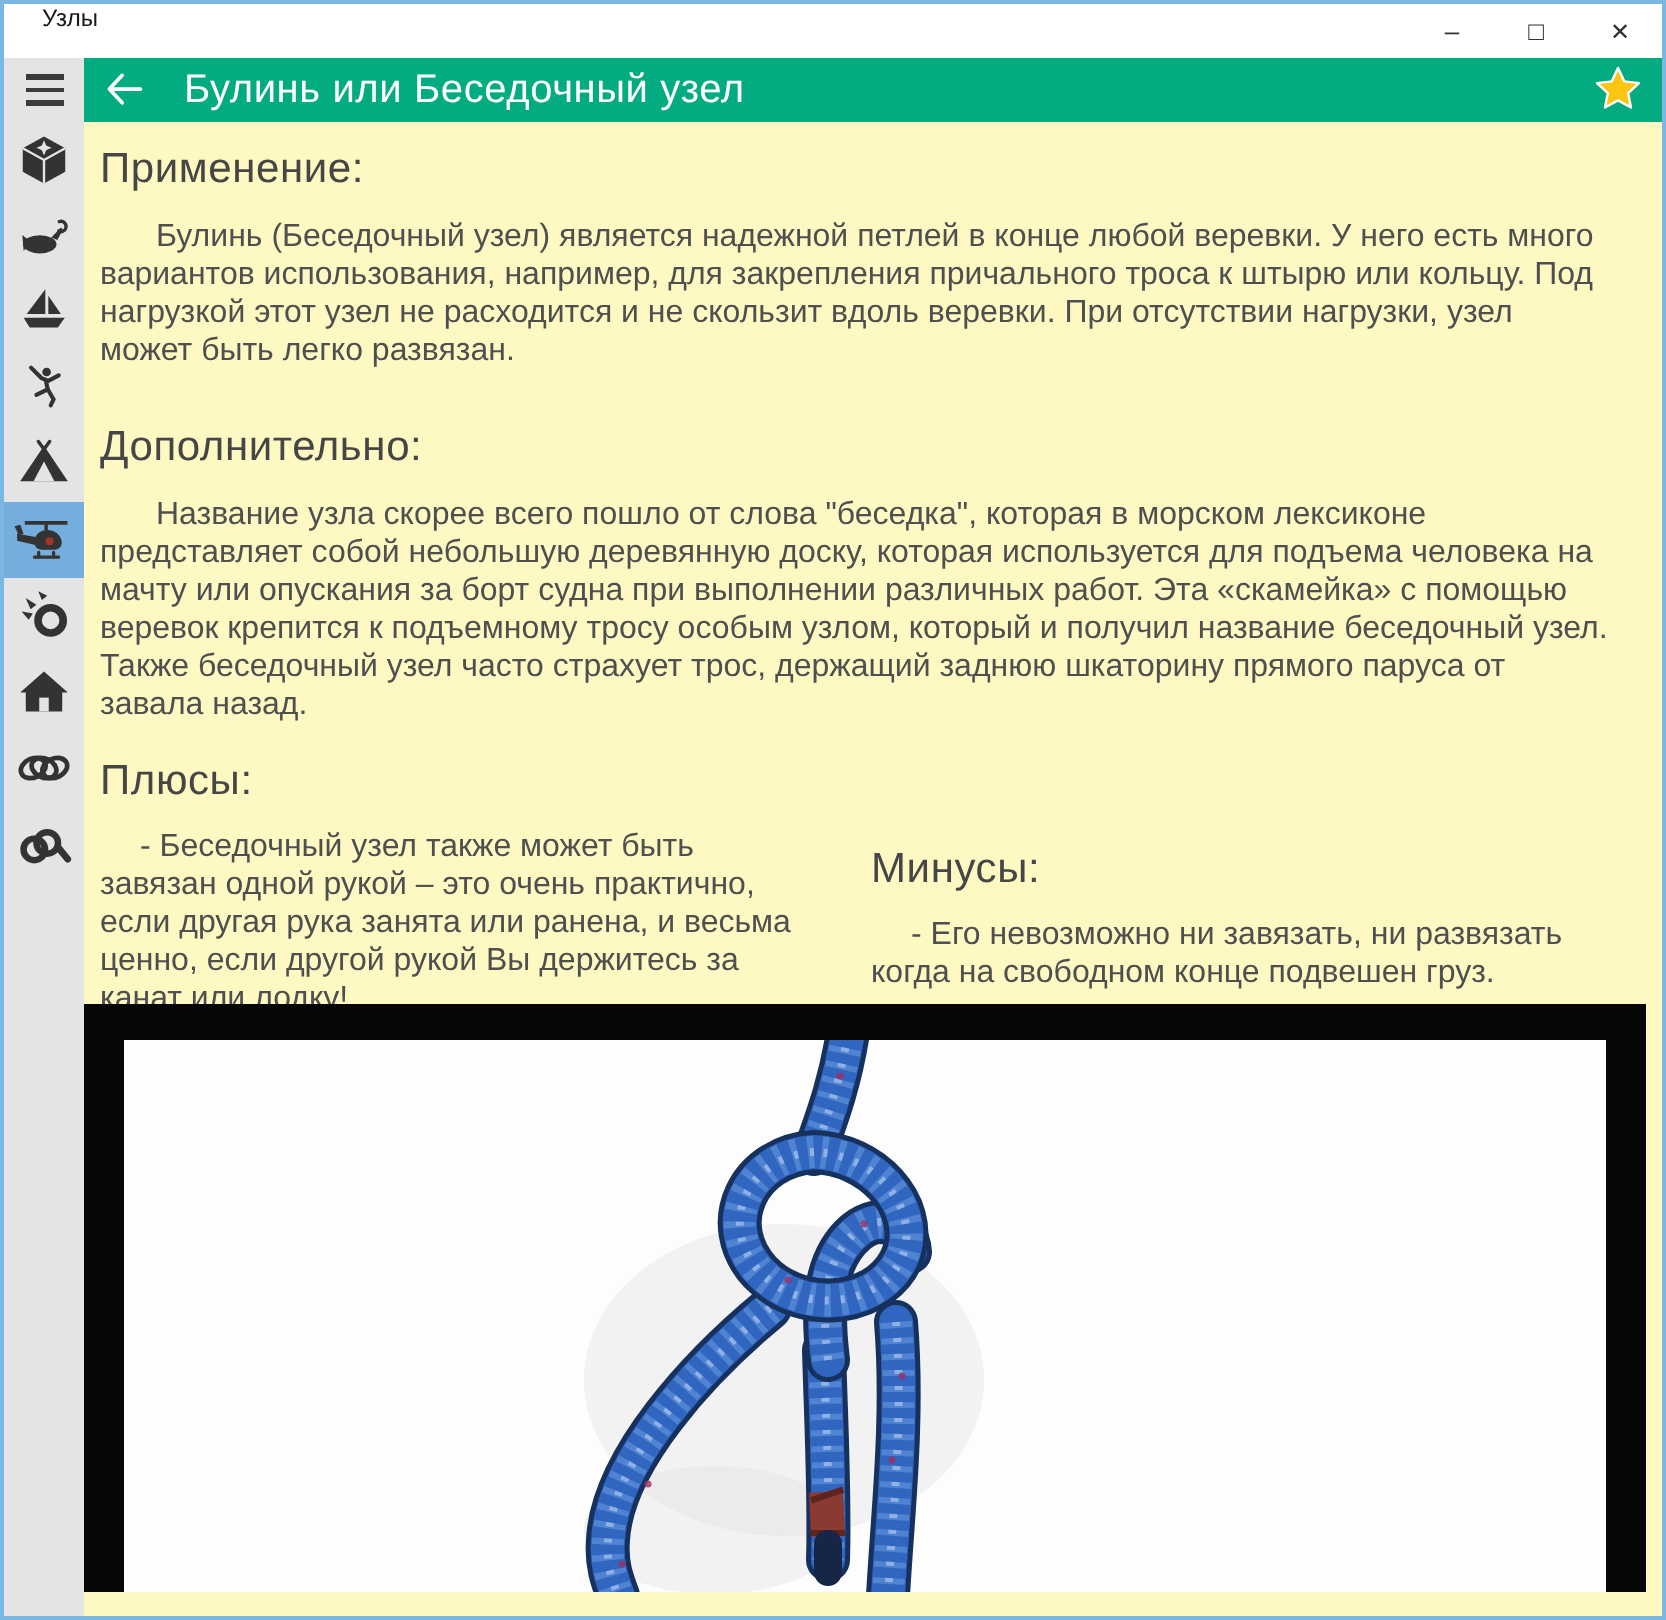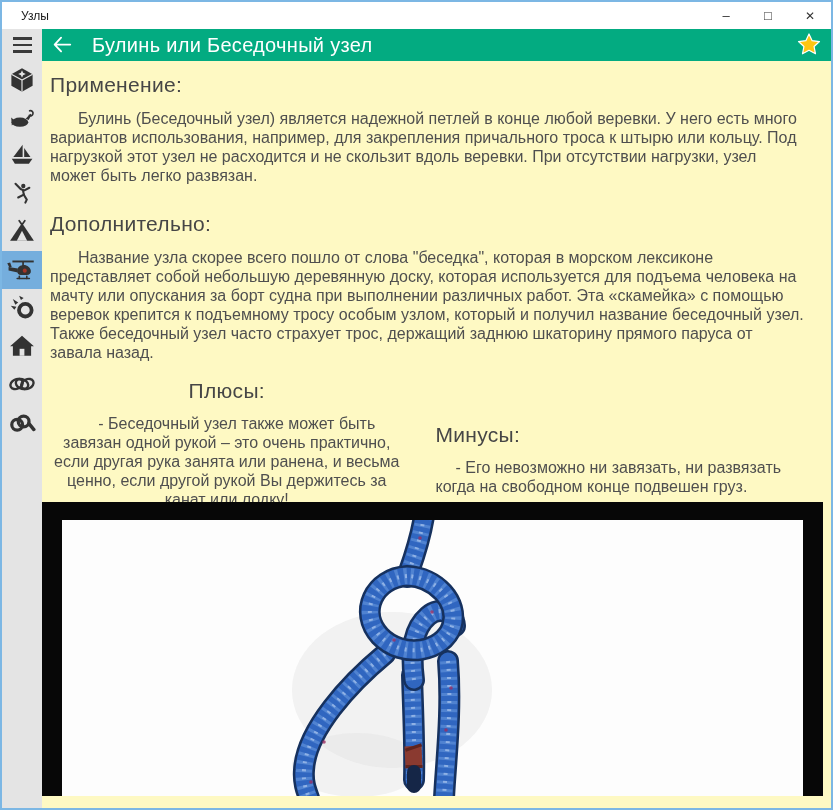--- a/index.html
+++ b/index.html
@@ -5,21 +5,21 @@
   * { margin:0; padding:0; box-sizing:border-box; }
   html,body { width:833px; height:810px; }
   body {
     font-family:"Liberation Sans", sans-serif;
     background:#ffffff;
     border:2px solid #7cb7e4;
     overflow:hidden;
     display:flex; flex-direction:column;
   }
   
-  .titlebar { height:27px; background:#ffffff; display:flex; align-items:center; flex:0 0 auto; }
+  .titlebar { height:27px; background:#ffffff; display:flex; align-items:flex-start; flex:0 0 auto; }
   .titlebar .app-title { font-size:12px; color:#1a1a1a; padding-left:19px; flex:1; }
   .win-btn { width:42px; height:27px; display:flex; align-items:center; justify-content:center;
              font-size:13px; color:#333; cursor:default; }
   .win-btn.close { font-size:12px; }
   
   .appbar { height:32px; display:flex; flex:0 0 auto; }
   .hamburger-block { width:40px; background:#e4e4e4; display:flex; align-items:center; justify-content:center; }
   .hamburger { display:flex; flex-direction:column; gap:4px; }
   .hamburger div { width:19px; height:2.4px; background:#3a3a3a; }
   .greenbar { flex:1; background:#03ab81; display:flex; align-items:center; }
@@ -33,21 +33,21 @@
   .side-item { width:40px; height:38px; display:flex; align-items:center; justify-content:center; }
   .side-item.selected { background:#75aedd; }
   .side-item svg { display:block; }
   .content { flex:1; background:#fef9c3; position:relative; padding:0 26px 0 8px; overflow:hidden; }
   h2 { font-size:21px; line-height:28px; font-weight:300; color:#464646; letter-spacing:.3px; }
   .h-usage { margin-top:10px; }
   .h-additional { margin-top:25px; }
   .h-instruction { margin-top:12px; }
   p.body { font-size:16px; line-height:19px; color:#4f4f4f; text-indent:28px; margin-top:10px; }
   .proscons { display:flex; margin-top:15px; }
-  .col-pros { width:50%; padding-right:24px;text-align:center; }
+  .col-pros { width:50%; padding-right:24px; }
   .col-cons { width:50%; padding-left:8px;margin-top:44px; }
   .proscons p.body { margin-top:9px; text-indent:20px; }
   
   .frame { position:absolute; left:0; top:441px; width:781px; height:294px; background:#070707; padding:18px 20px 0; }
   .frame-inner { width:741px; height:276px; background:#fdfdfd; position:relative; overflow:hidden; }
   .r-out  { fill:none; stroke:#16315e; stroke-width:22; stroke-linecap:round; }
   .r-body { fill:none; stroke:#3066c0; stroke-width:17; stroke-linecap:round; }
   .r-tex  { fill:none; stroke:#6f9fe2; stroke-width:16; stroke-dasharray:3 5; opacity:.5; }
   .r-hi   { fill:none; stroke:#b9d0f2; stroke-width:4;  stroke-dasharray:2 6; opacity:.6; }
 </style>

